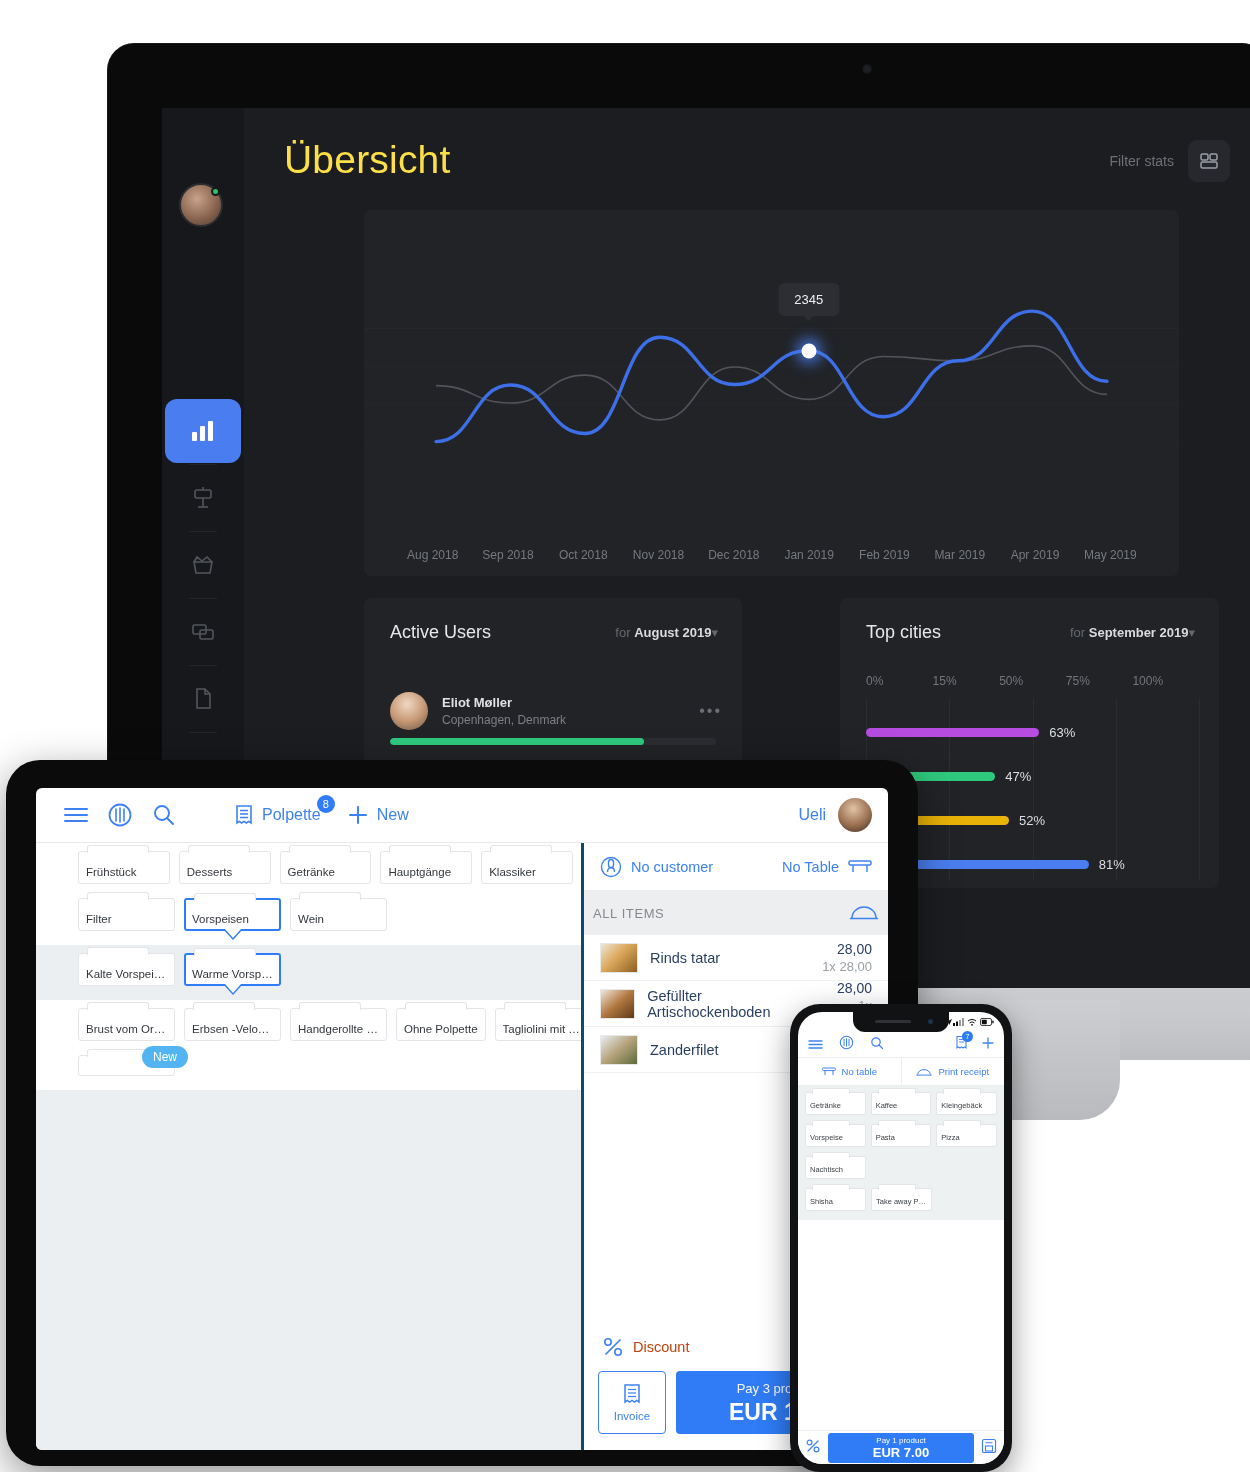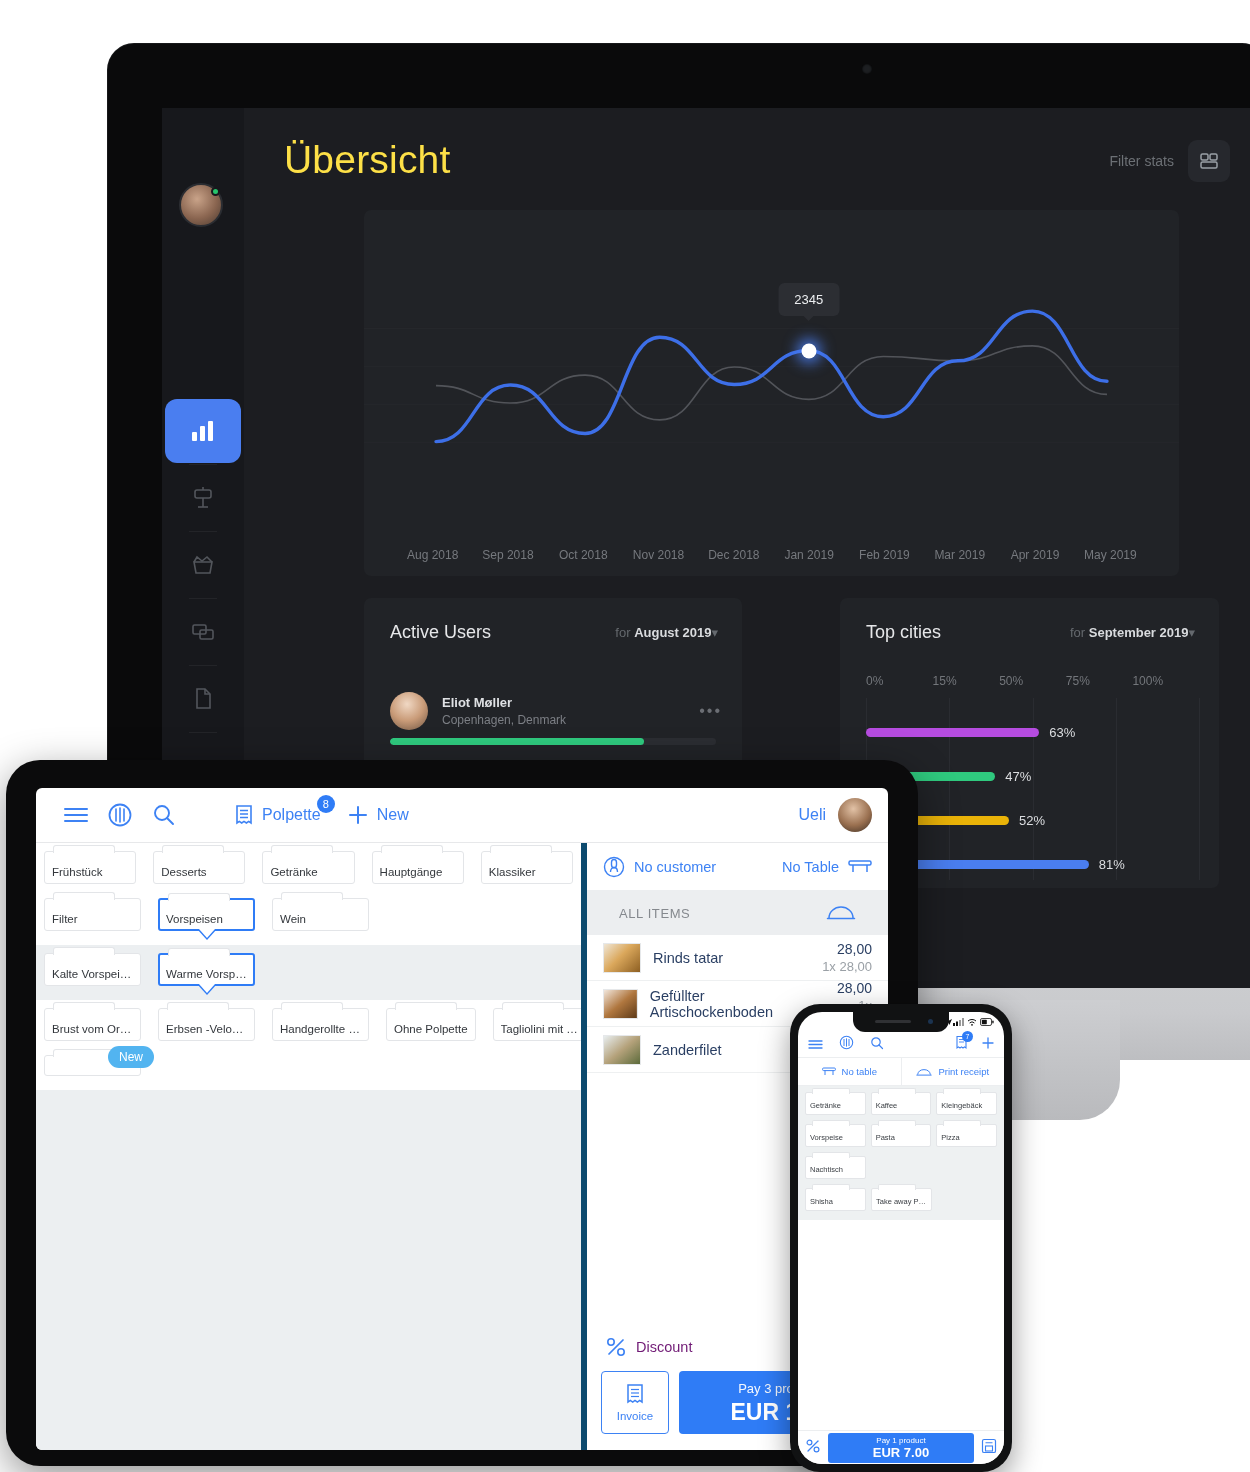--- a/index.html
+++ b/index.html
@@ -132,55 +132,55 @@
     padding:0 4px; }
   .t-user{ position:absolute; right:16px; display:flex; align-items:center; gap:12px; }
   .t-user span{ color:#3d82f4; font-size:16px; }
   .t-user .pic{ width:34px;height:34px;border-radius:50%;
     background: radial-gradient(circle at 45% 32%, #e2c2a6 0%, #9a7050 55%, #3a2c22 100%); }
 
   .t-body{ position:absolute; left:0; top:55px; right:0; bottom:0; display:flex; }
   .t-grid-pane{ width:545px; background:#eceff1; overflow:hidden; position:relative; }
   .t-section{ background:#eceff1; padding:8px 0 0 0; }
   .t-section.white{ background:#fff; }
-  .t-row{ display:flex; gap:17px; padding:0 8px 14px 8px; flex-wrap:nowrap; }
+  .t-row{ display:flex; gap:9px; padding:0 8px 14px 8px; flex-wrap:nowrap;margin-left:34px; }
   .tile{
     width:97px; background:#fff; border:1px solid #e3e5e8; border-radius:3px; position:relative;
     padding:7px 7px 5px 7px;
   }
   .tile .tab{ position:absolute; left:8px; top:-7px; width:62px; height:8px; background:#fff;
     border:1px solid #e3e5e8; border-bottom:none; border-radius:3px 3px 0 0; }
   .tile .thumb{ width:100%; height:62px; border-radius:2px; background-size:cover; background-position:center; }
   .tile .cap{ font-size:11.5px; color:#33373c; margin-top:7px; white-space:nowrap; overflow:hidden;
     text-overflow:ellipsis; }
   .tile.sel{ border:2px solid #2f7cf6; padding:6px 6px 4px 6px; }
   .tile.sel .caret{ position:absolute; left:50%; bottom:-11px; margin-left:-10px; width:0;height:0;
     border-left:10px solid transparent;border-right:10px solid transparent;border-top:11px solid #2f7cf6; }
   .tile.sel .caret:after{ content:""; position:absolute; left:-8px; top:-11px; width:0;height:0;
     border-left:8px solid transparent;border-right:8px solid transparent;border-top:9px solid #fff; }
   .newbadge{ position:absolute; right:-14px; top:-10px; background:#52b4f0; color:#fff;
     font-size:12px; border-radius:13px; padding:4px 11px; z-index:5; }
 
-  .t-cart{ flex:1; background:#fff; position:relative; border-left:6px solid #0c4a6e; }
+  .t-cart{ flex:1; background:#fff; position:relative; border-left:3px solid #0c4a6e; }
   .cart-top{ height:48px; display:flex; align-items:center; justify-content:space-between;
     padding:0 16px; border-bottom:1px solid #eceef0; }
   .cart-top .lft,.cart-top .rgt{ display:flex; align-items:center; gap:9px; color:#3d82f4; font-size:14.5px; }
   .cart-allitems{ height:44px; background:#eceef0; display:flex; align-items:center;
-    justify-content:space-between; padding:0 32px; color:#85898e; font-size:13px; letter-spacing:.6px; }
+    justify-content:space-between; padding:0 9px; color:#85898e; font-size:13px; letter-spacing:.6px; }
   .cart-item{ height:46px; display:flex; align-items:center; padding:0 16px; gap:12px;
     border-bottom:1px solid #eef0f1; }
   .cart-item .th{ width:38px;height:30px; border:1px solid #e6e8ea; background-size:cover;
     background-position:center; }
   .cart-item .nm{ font-size:14.5px; color:#2a3f63; }
   .cart-item .pr{ margin-left:auto; text-align:right; }
   .cart-item .pr .a{ font-size:14px; color:#2a3f63; }
   .cart-item .pr .b{ font-size:13px; color:#9aa0a6; margin-top:2px; }
   .cart-bottom{ position:absolute; left:0; right:0; bottom:0; }
   .cb-row1{ height:48px; display:flex; align-items:center; justify-content:space-between;
-    padding:0 18px; color:#701a75; font-size:14.5px; }
+    padding:0 18px; color:#c2410c; font-size:14.5px; }
   .cb-row2{ display:flex; gap:10px; padding:0 14px 16px 14px; align-items:stretch; }
   .cb-inv{ width:68px; border:1px solid #3d82f4; border-radius:4px; display:flex; flex-direction:column;
     align-items:center; justify-content:center; gap:5px; color:#3d82f4; font-size:11.5px; padding:8px 0; }
   .cb-pay{ flex:1; background:#2f7cf6; border-radius:4px; color:#fff; text-align:center; padding:8px 6px; }
   .cb-pay .s{ font-size:13px; opacity:.95; }
   .cb-pay .l{ font-size:23px; font-weight:700; margin-top:2px; }
 
   
   #phone{
     position:absolute; left:790px; top:1004px; width:222px; height:468px;

